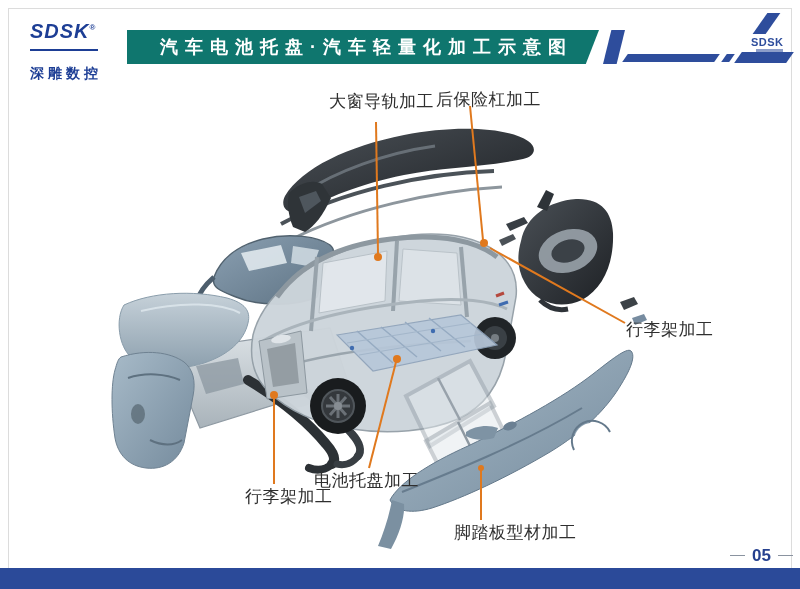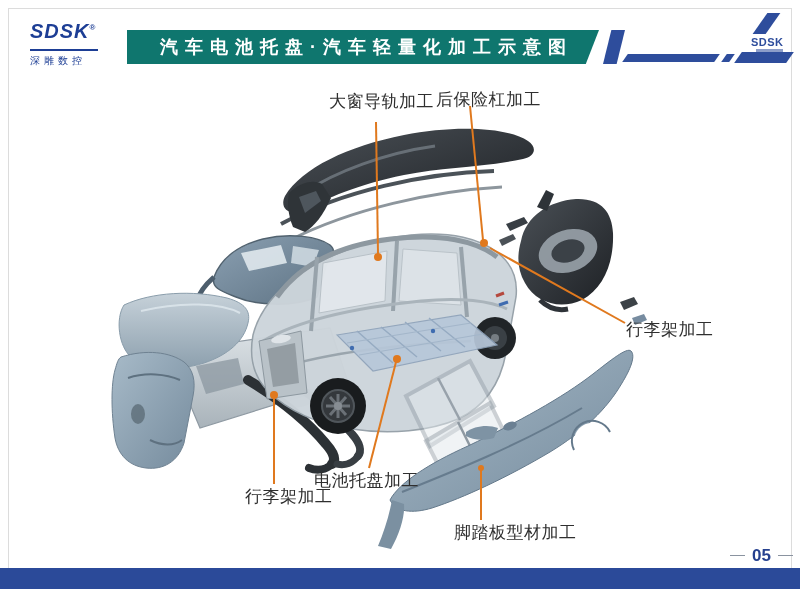--- a/index.html
+++ b/index.html
@@ -9,21 +9,21 @@
   }
   .page-border{
     position:absolute;top:8px;left:8px;right:8px;bottom:16px;
     border:1px solid #dcdcdc;border-bottom:none;pointer-events:none;
   }
   
   .logo{position:absolute;left:30px;top:21px;color:#1d3e95;line-height:1}
   .logo-row{display:inline-block;font-style:italic;font-weight:bold;font-size:20px;
     letter-spacing:1px;border-bottom:2px solid #1d3e95;padding:0 2px 8px 0}
   .logo-reg{font-size:8px;font-style:normal;vertical-align:super}
-  .logo-sub{font-size:10px;font-weight:normal;letter-spacing:4px;margin-top:5px;white-space:nowrap}
+  .logo-sub{font-size:14px;font-weight:bold;letter-spacing:4px;margin-top:15px;white-space:nowrap}
 
   .banner{position:absolute;left:127px;top:30px;width:472px;height:34px;background:#0f766e;
     clip-path:polygon(0 0,100% 0,97.2% 100%,0 100%);
     display:flex;align-items:center;justify-content:center}
   .banner h1{margin:0;color:#ffffff;font-size:18px;font-weight:bold;letter-spacing:7px;
     white-space:nowrap;padding-left:7px}
   .banner-tip{position:absolute;left:603px;top:30px;width:22px;height:34px;background:#2e4d9c;
     clip-path:polygon(38% 0,100% 0,62% 100%,0 100%)}
 
   .deco{position:absolute;background:#2e4d9c;transform:skewX(-35deg)}

